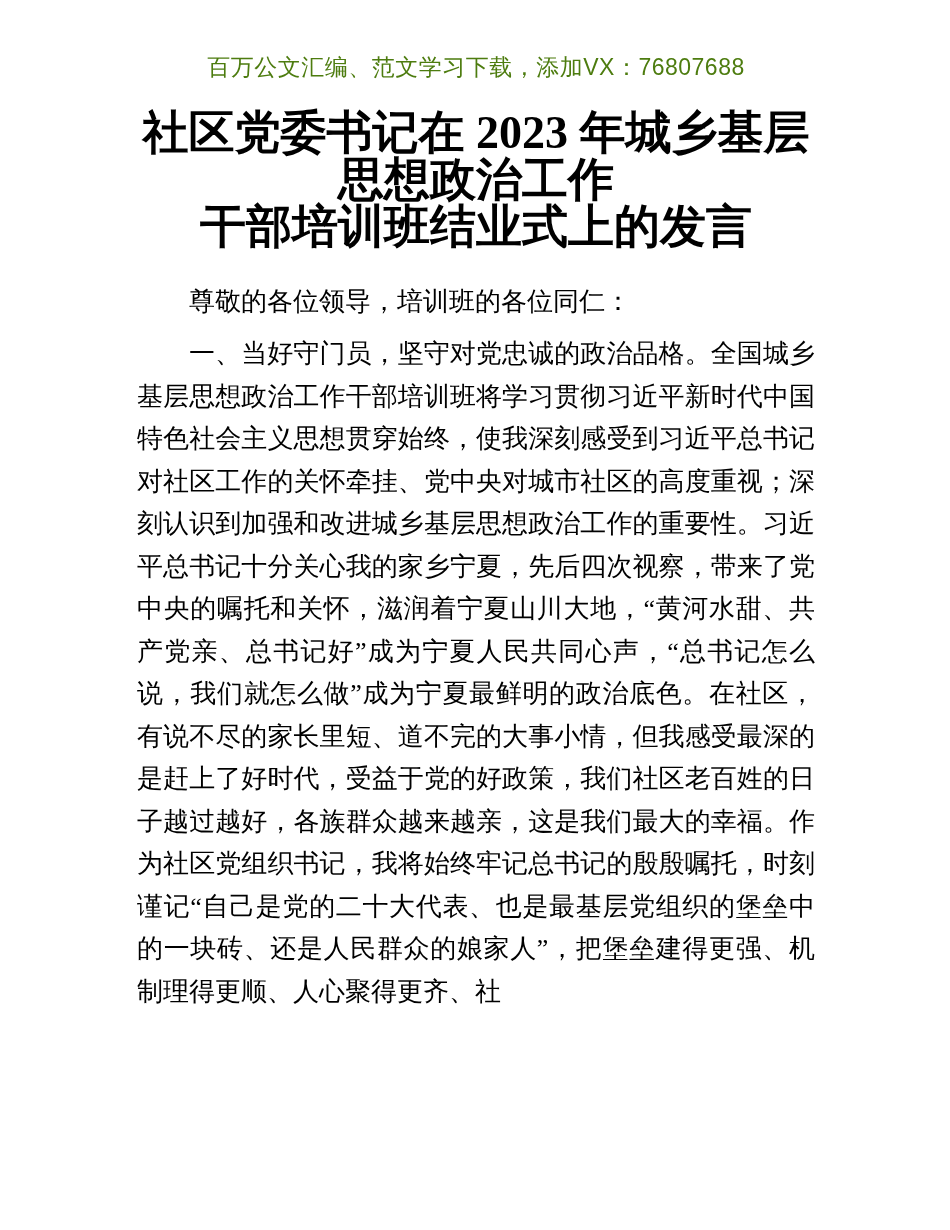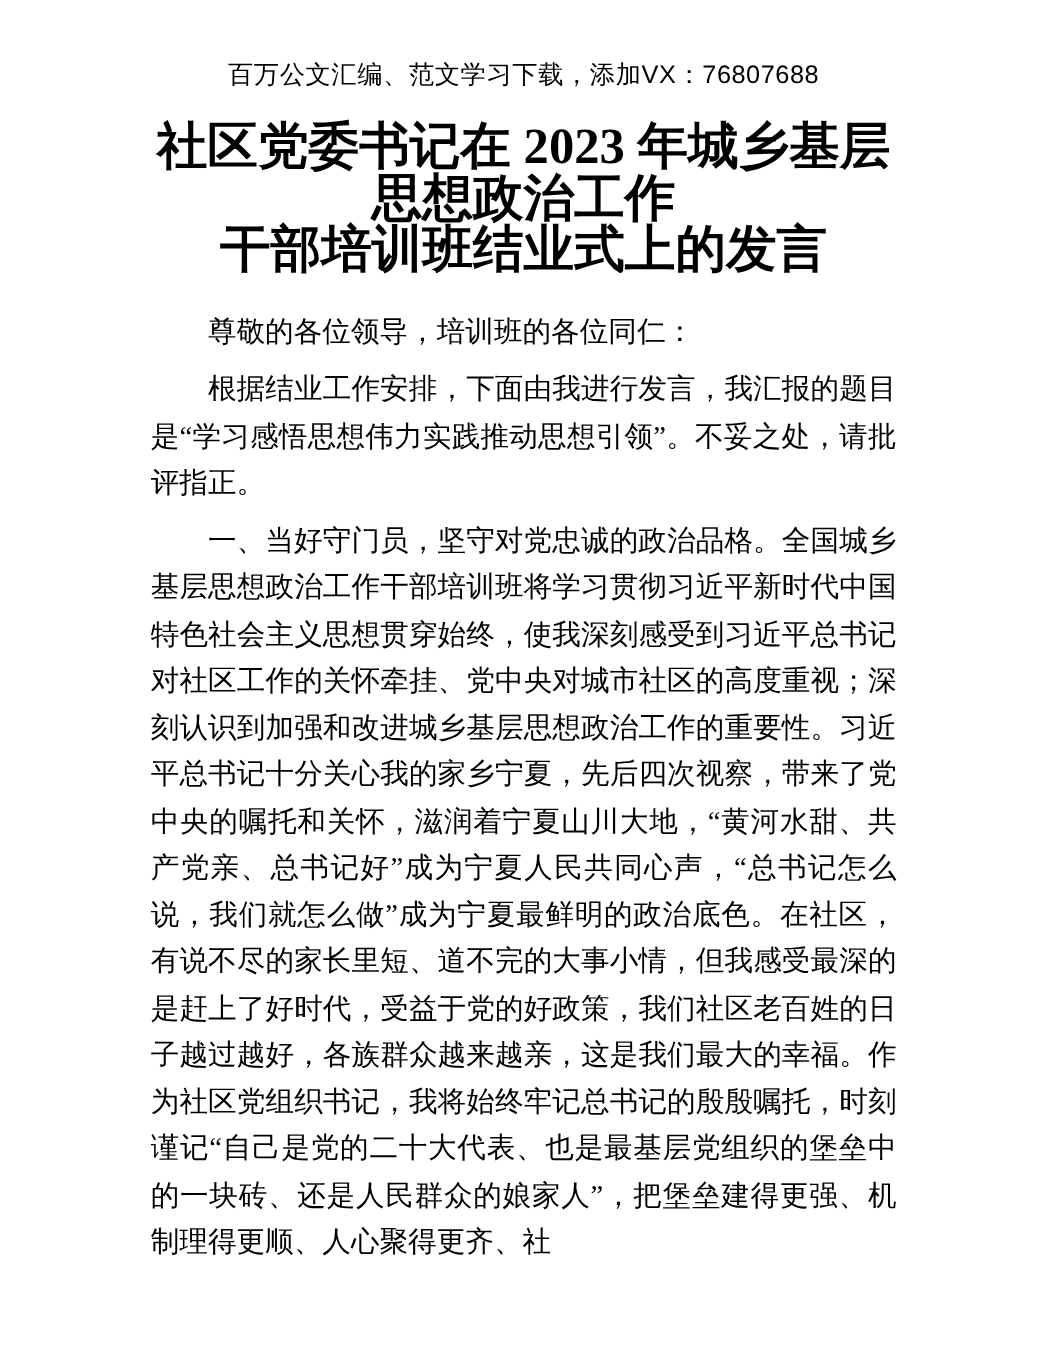--- a/index.html
+++ b/index.html
@@ -15,21 +15,21 @@
     background: #ffffff;
     overflow: hidden;
     box-sizing: border-box;
     padding: 52px 135px 0 137px;
   }
   .promo {
     text-align: center;
     font-family: "Liberation Sans", "DejaVu Sans", sans-serif;
     font-size: 23px;
     line-height: 30px;
-    color: #000000;
+    color: #4d7c0f;
     letter-spacing: 0.5px;
     white-space: nowrap;
   }
   .doc-title {
     margin-top: 27px;
     text-align: center;
     font-family: "Liberation Serif", "DejaVu Serif", serif;
     font-weight: bold;
     font-size: 46px;
     line-height: 47px;
@@ -58,17 +58,16 @@
 
   <div class="promo">百万公文汇编、范文学习下载，添加VX：76807688</div>
 
   <h1 class="doc-title">
     <div>社区党委书记在 2023 年城乡基层思想政治工作</div>
     <div>干部培训班结业式上的发言</div>
   </h1>
 
   <div class="doc-body">
     <p>尊敬的各位领导，培训班的各位同仁：</p>
-    <p>根据结业工作安排，下面由我进行发言，我汇报的题目是“学习感悟思想伟力实践推动思想引领”。不妥之处，请批评指正。</p>
     <p>一、当好守门员，坚守对党忠诚的政治品格。全国城乡基层思想政治工作干部培训班将学习贯彻习近平新时代中国特色社会主义思想贯穿始终，使我深刻感受到习近平总书记对社区工作的关怀牵挂、党中央对城市社区的高度重视；深刻认识到加强和改进城乡基层思想政治工作的重要性。习近平总书记十分关心我的家乡宁夏，先后四次视察，带来了党中央的嘱托和关怀，滋润着宁夏山川大地，“黄河水甜、共产党亲、总书记好”成为宁夏人民共同心声，“总书记怎么说，我们就怎么做”成为宁夏最鲜明的政治底色。在社区，有说不尽的家长里短、道不完的大事小情，但我感受最深的是赶上了好时代，受益于党的好政策，我们社区老百姓的日子越过越好，各族群众越来越亲，这是我们最大的幸福。作为社区党组织书记，我将始终牢记总书记的殷殷嘱托，时刻谨记“自己是党的二十大代表、也是最基层党组织的堡垒中的一块砖、还是人民群众的娘家人”，把堡垒建得更强、机制理得更顺、人心聚得更齐、社</p>
   </div>
 
 </div>
 
 </body></html>

